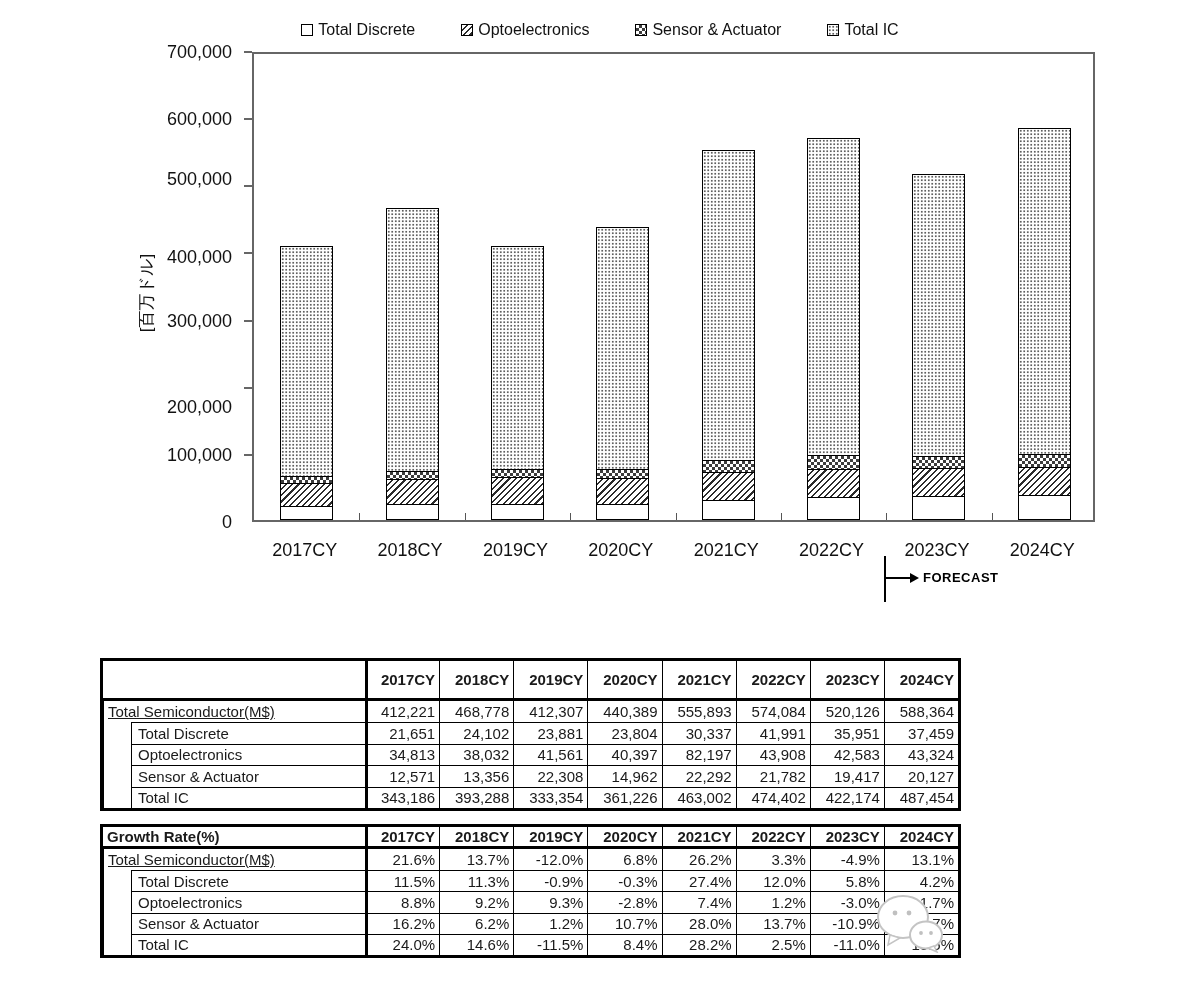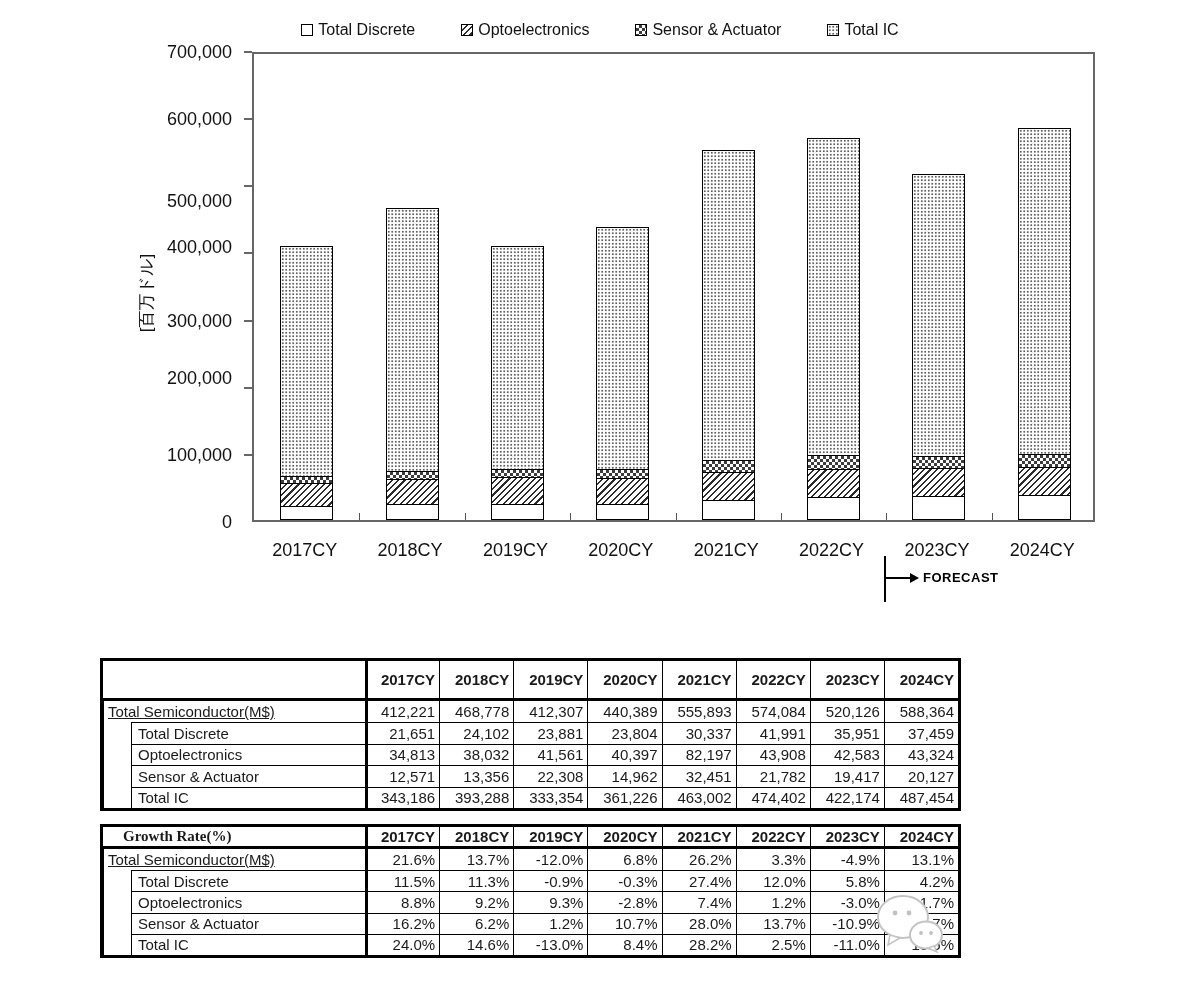--- a/index.html
+++ b/index.html
@@ -61,21 +61,21 @@
   .t-values .trow { height:21.4px; }
   .t-values .trow.thead { height:40px; }
   .t-growth .trow { height:21.2px; }
   .t-growth .trow.thead { height:22px; }
   .tc { border-left:1px solid #000; border-top:1px solid #000;
         display:flex; align-items:center; font-size:15px; overflow:hidden; white-space:nowrap; }
   .tc.col0 { border-left:none; }
   .tc.col1 { border-left:3px solid #000; }
   .thead .tc { border-top:none; border-bottom:3px solid #000;
                justify-content:center; font-weight:bold; }
-  .thead .tc.col0 { justify-content:flex-start; padding-left:20px;font-family:Liberation Serif, serif; }
+  .thead .tc.col0 { justify-content:flex-start; padding-left:4px; }
   .trow.r0 .tc { border-top:none; }
   .tc.num { justify-content:flex-end; padding-right:4px; }
   .tc.lab { padding-left:4px;text-decoration:underline; }
   .tc.lab.sub { border-top:none; padding-left:0; position:relative; }
   .tc.lab.sub .ind { position:absolute; left:27px; right:0; top:0; bottom:0;
                      border-left:1px solid #000; border-top:1px solid #000;
                      display:flex; align-items:center; padding-left:6px; }
 
   
   .watermark { position:absolute; left:876px; top:893px; display:flex; align-items:center;
@@ -103,27 +103,27 @@
     <span class="legend-item">
       <span class="swatch pat-ic"></span>
       <span>Total IC</span>
     </span>
   </div>
 
 <div>
     <div class="ytick-label" style="top: 511px;">0</div>
     <div class="ytick-label" style="top: 443.857px;">100,000</div>
     <div class="ytick-mark" style="top: 453.857px;"></div>
-    <div class="ytick-label" style="top: 367px;">200,000</div>
+    <div class="ytick-label" style="top: 396px;">200,000</div>
     <div class="ytick-mark" style="top: 386.714px;"></div>
     <div class="ytick-label" style="top: 309.571px;">300,000</div>
     <div class="ytick-mark" style="top: 319.571px;"></div>
-    <div class="ytick-label" style="top: 236px;">400,000</div>
+    <div class="ytick-label" style="top: 246px;">400,000</div>
     <div class="ytick-mark" style="top: 252.429px;"></div>
-    <div class="ytick-label" style="top: 190px;">500,000</div>
+    <div class="ytick-label" style="top: 168px;">500,000</div>
     <div class="ytick-mark" style="top: 185.286px;"></div>
     <div class="ytick-label" style="top: 108.143px;">600,000</div>
     <div class="ytick-mark" style="top: 118.143px;"></div>
     <div class="ytick-label" style="top: 41px;">700,000</div>
     <div class="ytick-mark" style="top: 51px;"></div>
   </div>
 
 <div class="y-title">[百万ドル]</div>
 
 <div class="plot">
@@ -252,21 +252,21 @@
       <div class="tc num colx">43,324</div>
     </div>
     <div class="trow r3">
       <div class="tc lab sub">
         <div class="ind">Sensor &amp; Actuator</div>
       </div>
       <div class="tc num col1">12,571</div>
       <div class="tc num colx">13,356</div>
       <div class="tc num colx">22,308</div>
       <div class="tc num colx">14,962</div>
-      <div class="tc num colx">32,451</div>
+      <div class="tc num colx">22,292</div>
       <div class="tc num colx">21,782</div>
       <div class="tc num colx">19,417</div>
       <div class="tc num colx">20,127</div>
     </div>
     <div class="trow r4">
       <div class="tc lab sub">
         <div class="ind">Total IC</div>
       </div>
       <div class="tc num col1">343,186</div>
       <div class="tc num colx">393,288</div>
@@ -339,21 +339,21 @@
       <div class="tc num colx">13.7%</div>
       <div class="tc num colx">-10.9%</div>
       <div class="tc num colx">3.7%</div>
     </div>
     <div class="trow r4">
       <div class="tc lab sub">
         <div class="ind">Total IC</div>
       </div>
       <div class="tc num col1">24.0%</div>
       <div class="tc num colx">14.6%</div>
-      <div class="tc num colx">-13.0%</div>
+      <div class="tc num colx">-11.5%</div>
       <div class="tc num colx">8.4%</div>
       <div class="tc num colx">28.2%</div>
       <div class="tc num colx">2.5%</div>
       <div class="tc num colx">-11.0%</div>
       <div class="tc num colx">15.5%</div>
     </div>
   </div>
 
 <div class="watermark">
   <svg width="68" height="60" viewBox="0 0 68 60">

